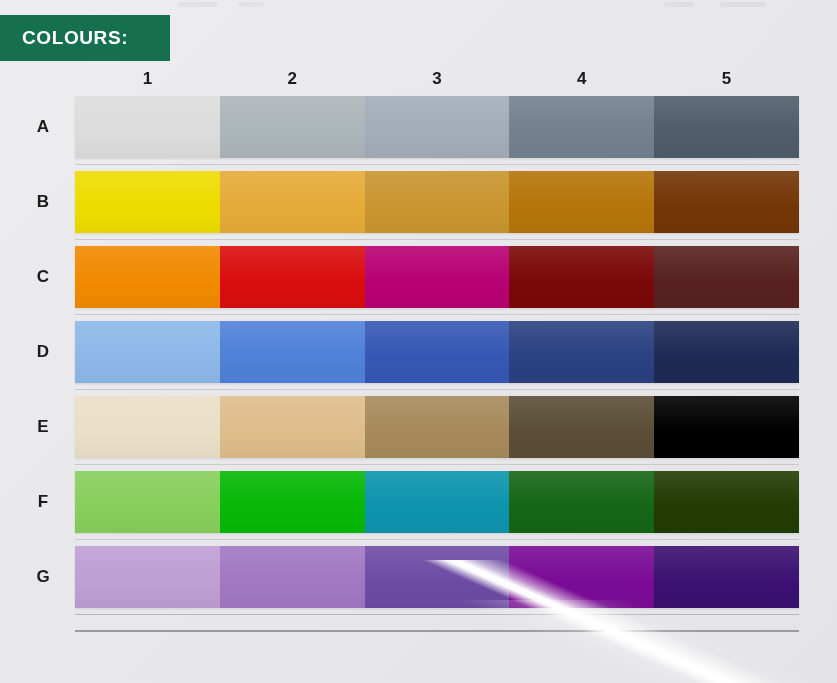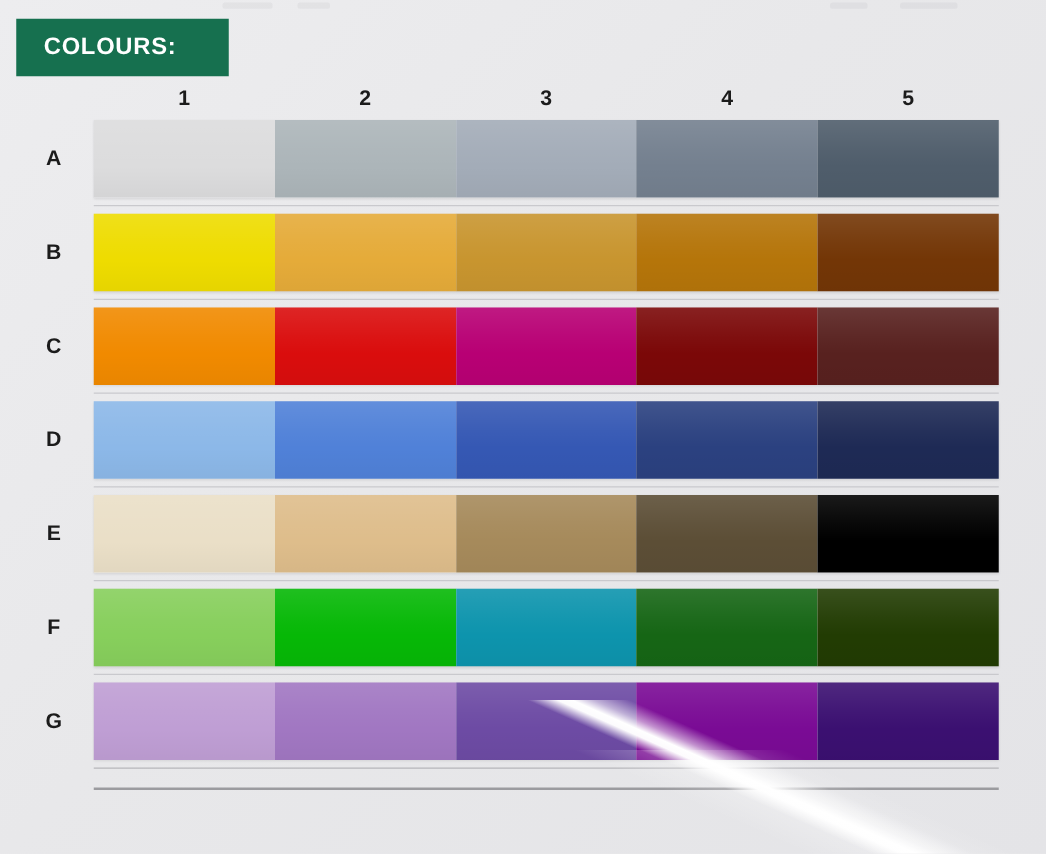--- a/index.html
+++ b/index.html
@@ -39,21 +39,20 @@
     position: absolute;
     left: 0;
     top: 15px;
     width: 170px;
     height: 46px;
     background: #16704f;
     display: flex;
     align-items: center;
     box-sizing: border-box;
     padding-left: 22px;
-    margin-left: 13px;
   }
   #title-banner .title-text {
     color: #ffffff;
     font-size: 19px;
     font-weight: bold;
     letter-spacing: 0.6px;
   }
 
   
   #grid {

